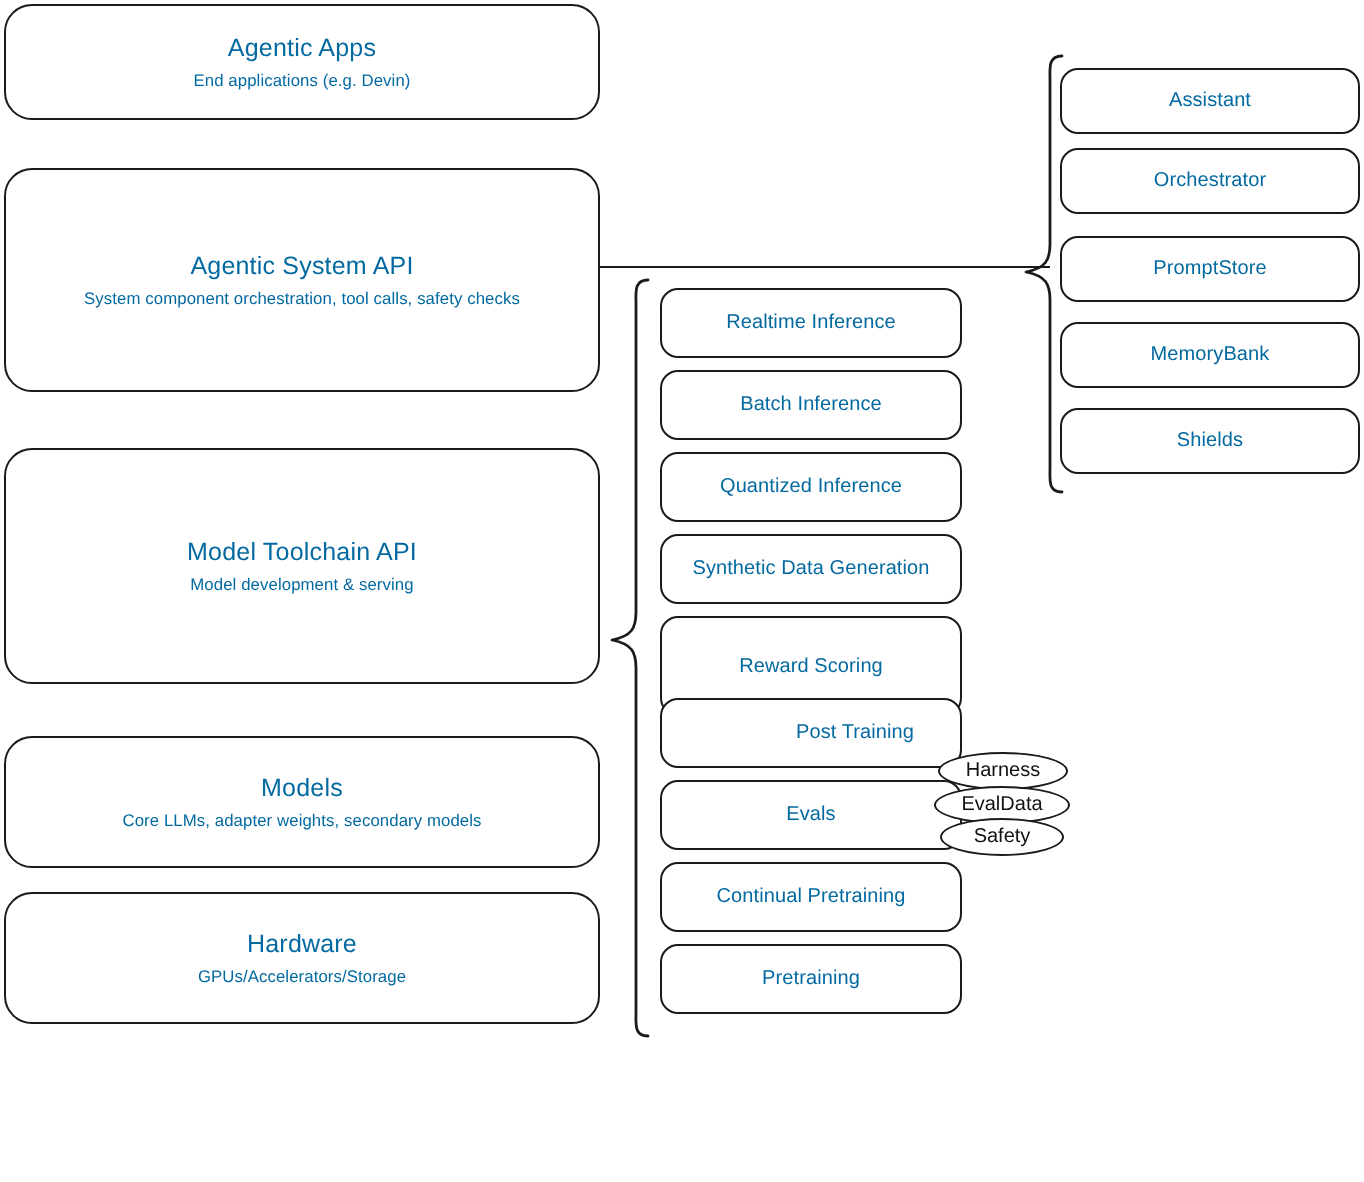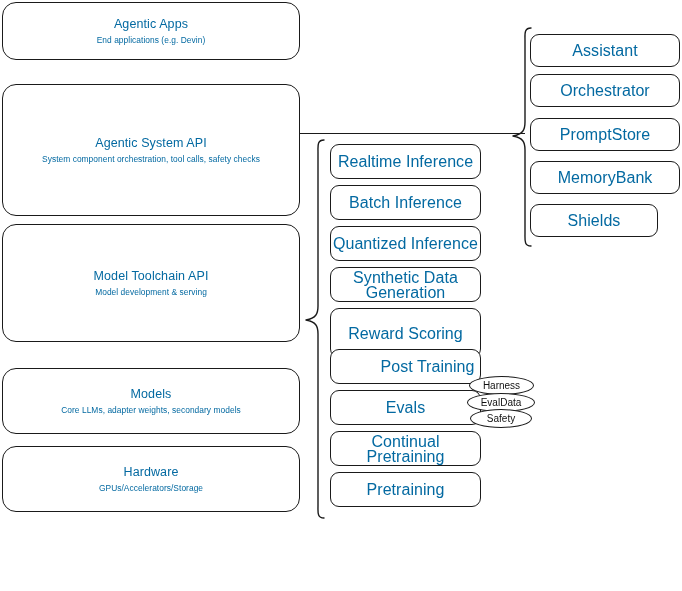--- a/index.html
+++ b/index.html
@@ -44,21 +44,21 @@
   .layer .subtitle {
     font-size: 8.4px;
     line-height: 12px;
     margin-top: 2px;
     letter-spacing: .05px;
   }
 
   
   .capsule {
     border-radius: 9px;
-    font-size: 16px;
+    font-size: 10px;
     line-height: 15px;
     letter-spacing: .05px;
   }
 
   
   .pill {
     position: absolute;
     box-sizing: border-box;
     border: 1.3px solid #1a1a1a;
     border-radius: 50%;
@@ -98,21 +98,21 @@
 </head>
 <body>
 
 <div id="canvas">
 
   <div class="rbox layer" style="left:2px; top:2px; width:298px; height:58px;">
     <div class="title">Agentic Apps</div>
     <div class="subtitle">End applications (e.g. Devin)</div>
   </div>
 
-  <div class="rbox layer" style="left:2px; top:84px; width:298px; height:132px;">
+  <div class="rbox layer" style="left:2px; top:84px; width:298px; height:112px;">
     <div class="title">Agentic System API</div>
     <div class="subtitle">System component orchestration, tool calls, safety checks</div>
   </div>
 
   <div class="rbox layer" style="left:2px; top:224px; width:298px; height:118px;">
     <div class="title">Model Toolchain API</div>
     <div class="subtitle">Model development &amp; serving</div>
   </div>
 
   <div class="rbox layer" style="left:2px; top:368px; width:298px; height:66px;">
@@ -179,17 +179,17 @@
   </div>
   <div class="rbox capsule" style="left:530px; top:74px; width:150px; height:33px;">
     <span>Orchestrator</span>
   </div>
   <div class="rbox capsule" style="left:530px; top:118px; width:150px; height:33px;">
     <span>PromptStore</span>
   </div>
   <div class="rbox capsule" style="left:530px; top:161px; width:150px; height:33px;">
     <span>MemoryBank</span>
   </div>
-  <div class="rbox capsule" style="left:530px; top:204px; width:128px; height:33px;">
+  <div class="rbox capsule" style="left:530px; top:204px; width:150px; height:33px;">
     <span>Shields</span>
   </div>
 
 </div>
 
 </body></html>

